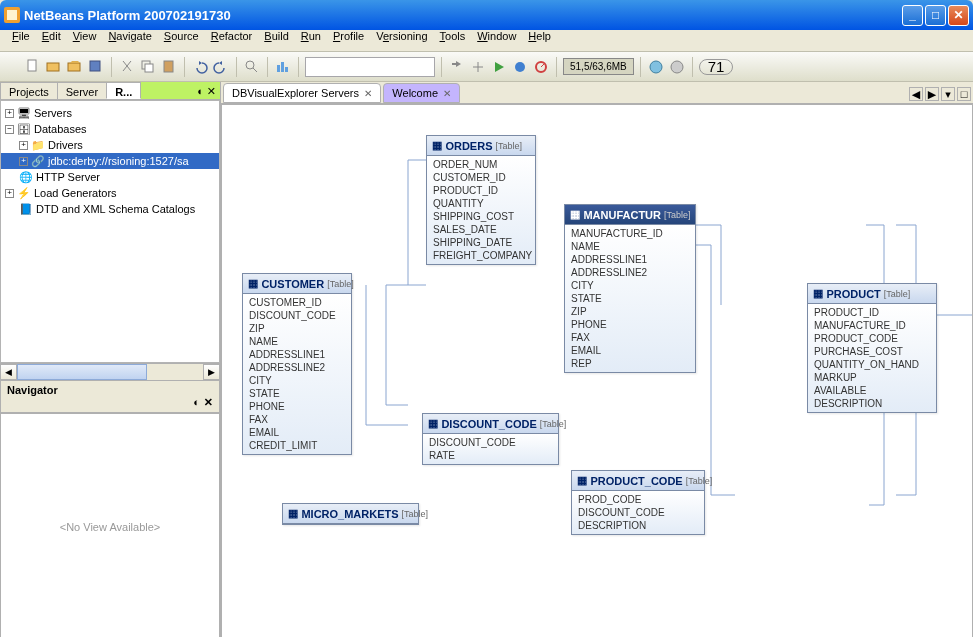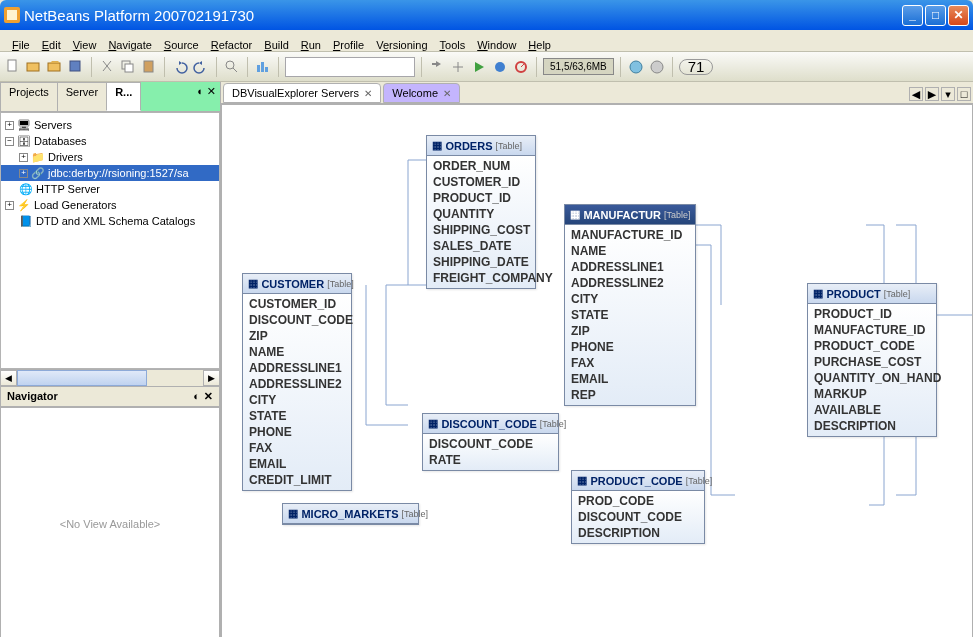--- a/index.html
+++ b/index.html
@@ -1,79 +1,79 @@
 <!DOCTYPE html>
 <html><head>
 <meta charset="utf-8">
 <style>
 * { box-sizing: border-box; margin: 0; padding: 0; font-family: Tahoma, sans-serif; font-size: 11px; }
 body { background: #ece9d8; width: 973px; height: 637px; overflow: hidden; }
 
 .titlebar { background: linear-gradient(to bottom, #3a95e8, #0054e3); height: 30px; display: flex; align-items: center; padding: 0 4px; border-radius: 6px 6px 0 0; }
 .titlebar .icon { width: 16px; height: 16px; margin-right: 4px; }
-.titlebar .title { color: white; font-weight: normal; flex: 1; font-size: 15px; }
+.titlebar .title { color: white; font-weight: bold; flex: 1; font-size: 13px; }
 .winbtns { display: flex; gap: 2px; }
 .winbtn { width: 21px; height: 21px; border-radius: 3px; border: 1px solid #fff; display: flex; align-items: center; justify-content: center; color: white; font-weight: bold; font-size: 12px; }
 .winbtn.min, .winbtn.max { background: linear-gradient(#5a9de8, #1a6ed5); }
 .winbtn.close { background: linear-gradient(#e88a5a, #d5481a); }
 
-.menubar { background: #ece9d8; height: 22px; display: flex; align-items: flex-end; padding: 0 6px; border-bottom: 1px solid #c0bfae; }
+.menubar { background: #ece9d8; height: 22px; display: flex; align-items: flex-start; padding: 0 6px; border-bottom: 1px solid #c0bfae; }
 .menubar span { padding: 0 6px; }
 .menubar span u { text-decoration: underline; }
 
-.toolbar { background: linear-gradient(#fafaf7, #dedecb); height: 30px; display: flex; align-items: center; padding: 0 4px; border-bottom: 1px solid #c0bfae; gap: 3px; }
+.toolbar { background: linear-gradient(#fafaf7, #dedecb); height: 30px; display: flex; align-items: center; padding: 0 24px; border-bottom: 1px solid #c0bfae; gap: 3px; }
 .tbtn { width: 18px; height: 18px; display:flex; align-items:center; justify-content:center; }
 .tbtn svg { width: 16px; height: 16px; }
 .tsep { width: 1px; height: 20px; background: #c0bfae; margin: 0 3px; }
 .tcombo { width: 130px; height: 20px; border: 1px solid #a7a6aa; background: white; }
 .memory { background: #d5d5c1; padding: 2px 6px; border: 1px solid #888; font-size: 10px; }
 .spincount { border:1px solid #999; border-radius:8px; padding:0 8px; height:16px; display:flex; align-items:center; font-size:15px; }
 
 .workspace { display: flex; height: 559px; }
 .leftpane { width: 221px; display: flex; flex-direction: column; border-right: 1px solid #b0b0b0; }
 .rightpane { flex: 1; display: flex; flex-direction: column; background: white; }
 
-.paneltabs { display: flex; background: #86efac; height: 30px; border-bottom: 1px solid #b0b0b0; }
+.paneltabs { display: flex; background: #bef264; height: 18px; border-bottom: 1px solid #b0b0b0; }
 .paneltab { padding: 3px 8px; border: 1px solid #b0b0b0; border-bottom: none; background: #ece9d8; margin-right: -1px; font-size: 11px; }
 .paneltab.active { background: white; border-bottom: 1px solid white; font-weight: bold; }
 .panelctrl { margin-left: auto; font-size: 10px; padding: 3px 4px; display:flex; gap:3px; }
 
 .treepane { flex: 1; background: white; border: 1px solid #b4b4b4; overflow: hidden; }
 .tree { padding: 4px 0; font-size: 11px; }
 .treenode { display: flex; align-items: center; padding: 1px 4px; gap: 2px; white-space: nowrap; }
 .treenode.indent1 { padding-left: 18px; }
 .expander { width: 9px; height: 9px; border: 1px solid #888; display: inline-flex; align-items:center; justify-content:center; font-size: 8px; line-height:1; }
 .treenode .nodeicon { width: 16px; height: 14px; display:inline-flex; align-items:center; justify-content:center; }
 .treenode.selected { background: #316ac5; color: white; }
 .treenode.selected .label { background: #316ac5; color: white; }
 .hscroll { height: 17px; background: #ece9d8; border-top: 1px solid #b0b0b0; display: flex; }
 .hscroll .btn { width: 17px; border: 1px solid #b0b0b0; background: linear-gradient(#fff,#ece9d8); display:flex;align-items:center;justify-content:center;font-size:9px;}
 .hscroll .thumb { width: 130px; background: linear-gradient(#e0e9f8,#c0d3f0); border:1px solid #8daad8; }
 .hscroll .track { flex: 1; }
 
 .navpanel { height: 245px; display: flex; flex-direction: column; }
-.navheader { background: #ece9d8; border: 1px solid #b0b0b0; padding: 3px 6px; font-weight: bold; display: flex; }
+.navheader { background: #ece9d8; border: 1px solid #b0b0b0; padding: 3px 6px; font-weight: bold; display: flex; flex-direction: column; }
 .navbody { flex:1; background: white; border:1px solid #b0b0b0; display:flex; align-items:center; justify-content:center; color:#999;}
 
 .editortabs { display: flex; height: 22px; background: #ece9d8; border-bottom: 1px solid #b0b0b0; align-items: end; padding-left: 2px; }
 .edtab { padding: 3px 8px; border: 1px solid #b0b0b0; background: #c4b5fd; margin-right: 2px; display:flex; align-items:center; gap:5px; border-radius: 4px 4px 0 0;}
 .edtab.active { background: white; }
 .edtab .x { font-size: 10px; color:#666; font-family: Arial; }
 .tabctrls { margin-left:auto; display:flex; gap:2px; padding:2px; font-size:10px; }
 .tabctrls span { border:1px solid #b0b0b0; width:14px; height:14px; display:flex; align-items:center; justify-content:center; }
 
 .canvas { flex: 1; background: white; position: relative; border: 1px solid #b0b0b0; overflow: hidden; }
 
 .dbtable { position: absolute; border: 1px solid #7a8aa5; background: white; font-size: 10px; box-shadow: 1px 1px 2px rgba(0,0,0,0.1); }
 .dbtable .hdr { background: linear-gradient(to bottom, #e8eef7, #c9d8ee); padding: 3px 5px; border-bottom: 1px solid #7a8aa5; display:flex; align-items:center; gap:3px; font-weight: bold; font-size: 10px; color:#002266;}
 .dbtable.sel .hdr { background: linear-gradient(to bottom, #3a5a9a, #25457a); color: white; }
 .dbtable .hdr .tlabel { color:#666; font-weight:normal; font-size:9px;}
 .dbtable.sel .hdr .tlabel { color:#ccc; }
 .dbtable .fields { background: linear-gradient(to bottom, #ffffff, #e3ecf7); padding: 2px 0; }
-.dbtable .field { padding: 1px 6px; font-size: 12px; color: #333; font-weight: bold; }
+.dbtable .field { padding: 1px 6px; font-size: 10px; color: #333; }
 
 .connectors { position: absolute; top:0; left:0; width:100%; height:100%; pointer-events:none; }
 .connectors line { stroke: #8aa5d0; stroke-width: 1; }
 
 </style>
 </head>
 <body>
 
 <div class="titlebar">
   <span class="icon">

